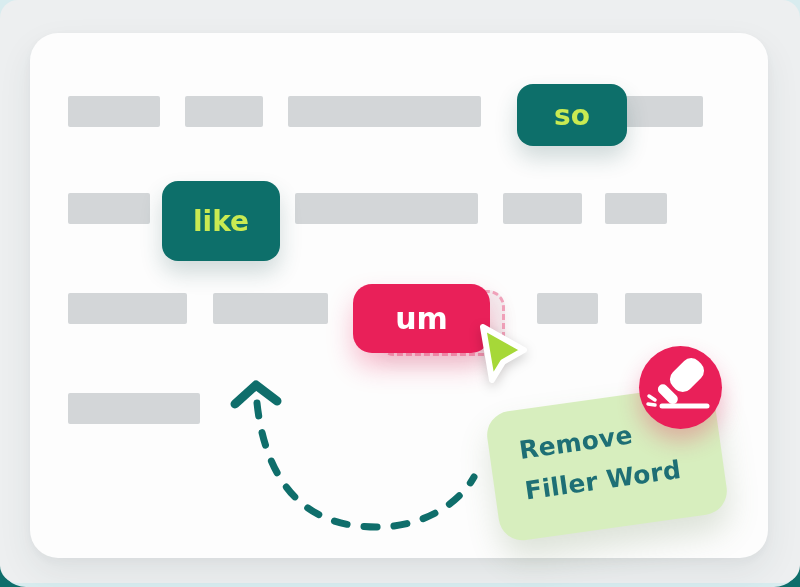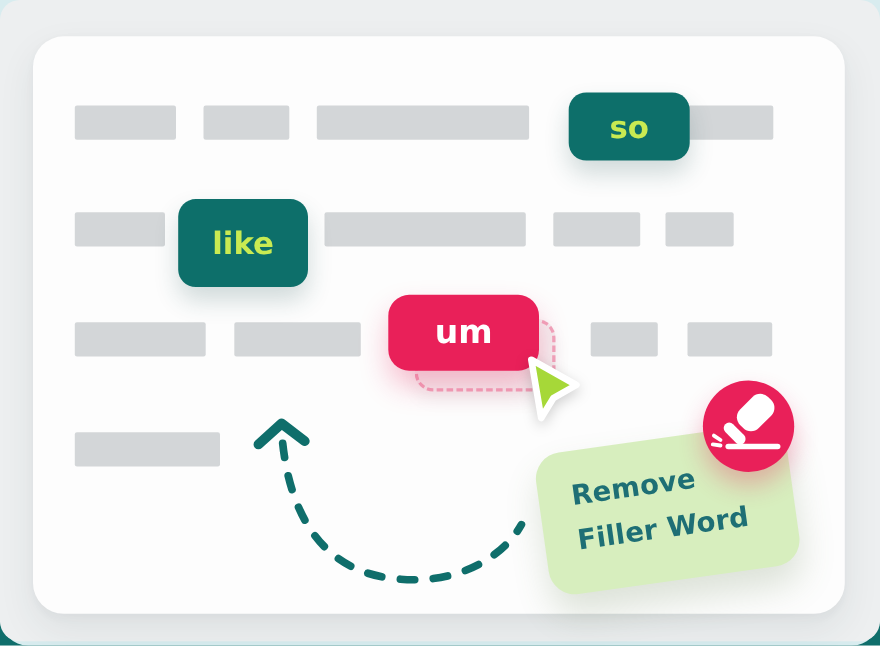--- a/index.html
+++ b/index.html
@@ -30,21 +30,21 @@
   .transcript-card{position:absolute;left:30px;top:33px;width:738px;height:525px;background:var(--card-white);
     border-radius:28px;box-shadow:0 14px 34px rgba(40,60,70,.08),0 3px 8px rgba(40,60,70,.04);}
 
   .bar{position:absolute;height:31px;background:var(--bar-gray);border-radius:2px;}
 
   .pill{position:absolute;display:flex;align-items:center;justify-content:center;font-weight:bold;}
   .pill-teal{background:var(--pill-teal);color:var(--lime-text);border-radius:16px;
     box-shadow:0 12px 22px rgba(30,80,80,.20);font-size:28px;}
   .pill-so{left:498px;top:84px;width:110px;height:62px;margin-left:19px;}
   .pill-like{left:162px;top:181px;width:118px;height:80px;}
-  .pill-um{left:353px;top:268px;width:137px;height:69px;background:var(--pink);color:#ffffff;
+  .pill-um{left:353px;top:284px;width:137px;height:69px;background:var(--pink);color:#ffffff;
     border-radius:19px;font-size:30px;box-shadow:0 14px 26px rgba(233,32,89,.28);z-index:3;}
   .ghost-slot{position:absolute;left:377px;top:290px;width:128px;height:66px;border-radius:17px;
     background:var(--ghost-fill);border:3px dashed var(--ghost-dash);z-index:2;
     box-shadow:0 8px 16px rgba(0,0,0,.05);}
 
   
   .arrow-svg{position:absolute;left:225px;top:373px;width:265px;height:165px;z-index:4;}
   .arrow-stroke{fill:none;stroke:var(--page-teal);stroke-linecap:round;stroke-linejoin:round;}
 
   

